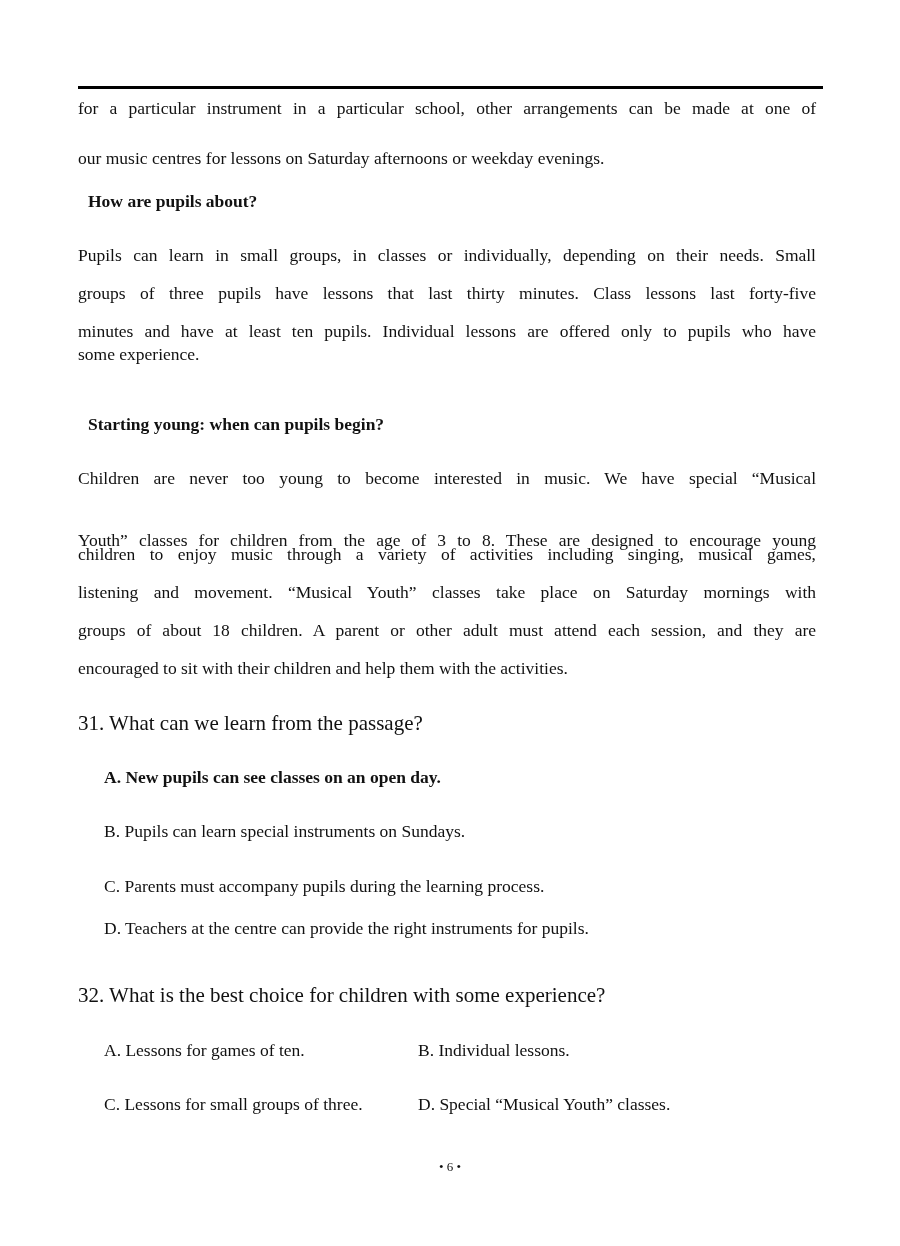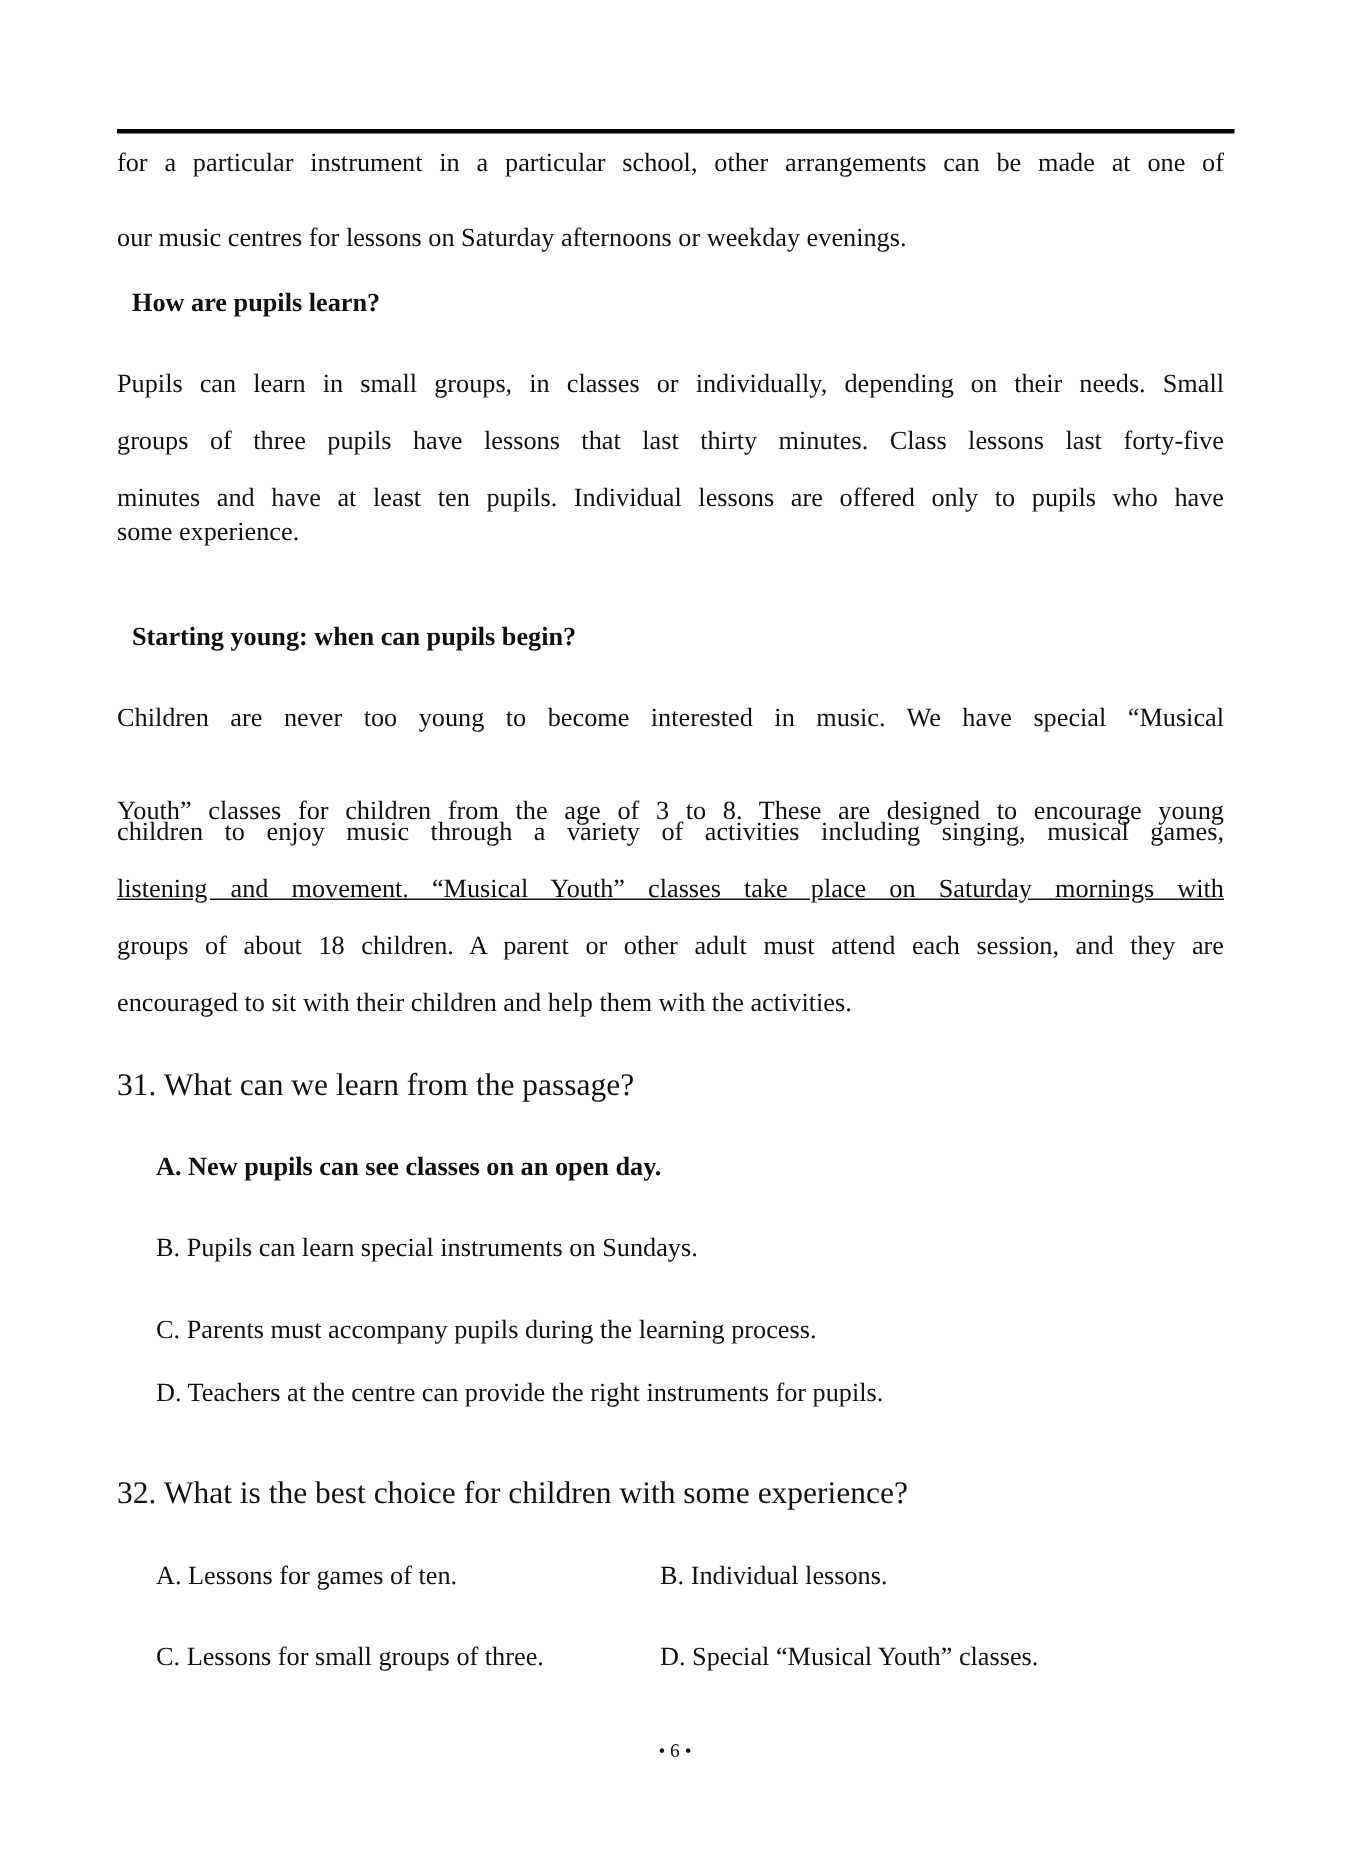--- a/index.html
+++ b/index.html
@@ -3,45 +3,45 @@
 <meta charset="utf-8">
 <style>
   html, body { margin: 0; padding: 0; background: #ffffff; }
   body { width: 900px; height: 1246px; position: relative; overflow: hidden;
          font-family: "Liberation Serif", serif; color: #111; }
   .rule { position: absolute; left: 78px; top: 86px; width: 745px; height: 3px; background: #000; }
   .line { position: absolute; left: 78px; width: 738px; font-size: 17.5px; line-height: 20px; white-space: nowrap; }
   .just { text-align: justify; text-align-last: justify; }
   .heading { position: absolute; left: 88px; font-weight: bold; font-size: 17.5px; line-height: 20px; }
   .opt { position: absolute; left: 104px; font-size: 17.5px; line-height: 20px; white-space: nowrap; }
-  .opt2 { position: absolute; left: 440px; font-size: 17.5px; line-height: 20px; white-space: nowrap; }
+  .opt2 { position: absolute; left: 418px; font-size: 17.5px; line-height: 20px; white-space: nowrap; }
   .q { position: absolute; left: 78px; font-size: 21px; line-height: 20px; white-space: nowrap; }
   .pagenum { position: absolute; left: 0; width: 900px; top: 1159px; text-align: center; font-size: 13px; }
 </style>
 </head>
 <body>
 
 <div class="rule"></div>
 
 <div class="line just" style="top:98px;">for a  particular instrument in a particular school, other arrangements can be made at one of</div>
 <div class="line" style="top:136px;margin-top:12px;">our music  centres for lessons on Saturday afternoons or weekday evenings.</div>
 
-<div class="heading" style="top:191px;">How are pupils learn?</div>
+<div class="heading" style="top:191px;">How are pupils about?</div>
 
 <div class="line just" style="top:245px;">Pupils can learn in small groups, in classes or individually, depending on their needs. Small</div>
 <div class="line just" style="top:283px;">groups  of three pupils have lessons that last thirty minutes. Class lessons last forty-five</div>
 <div class="line just" style="top:321px;">minutes and have  at least ten pupils. Individual lessons are offered only to pupils who have</div>
 <div class="line" style="top:344px;">some experience.</div>
 
 <div class="heading" style="top:414px;">Starting young: when can pupils begin?</div>
 
 <div class="line just" style="top:468px;">Children are never too young to become interested in music. We have special “Musical</div>
 <div class="line just" style="top:530px;">Youth”  classes for children from the age of 3 to 8. These are designed to encourage young</div>
 <div class="line just" style="top:544px;">children to  enjoy music through a variety of activities including singing, musical games,</div>
-<div class="line just" style="top:582px;text-decoration:underline;">listening and movement. “Musical Youth” classes take place on Saturday mornings with</div>
+<div class="line just" style="top:582px;">listening and movement. “Musical Youth” classes take place on Saturday mornings with</div>
 <div class="line just" style="top:620px;">groups of about 18  children. A parent or other adult must attend each session, and they are</div>
 <div class="line" style="top:658px;">encouraged to sit with their  children and help them with the activities.</div>
 
 <div class="q" style="top:713px;">31. What can we learn from the passage?</div>
 <div class="opt" style="top:767px;font-weight:bold;">A. New pupils can see classes on an open day.</div>
 <div class="opt" style="top:821px;">B. Pupils can learn special instruments on Sundays.</div>
 <div class="opt" style="top:876px;">C. Parents must accompany pupils during the learning process.</div>
 <div class="opt" style="top:918px;">D. Teachers at the centre can provide the right instruments for pupils.</div>
 
 <div class="q" style="top:985px;">32. What is the best choice for children with some experience?</div>

